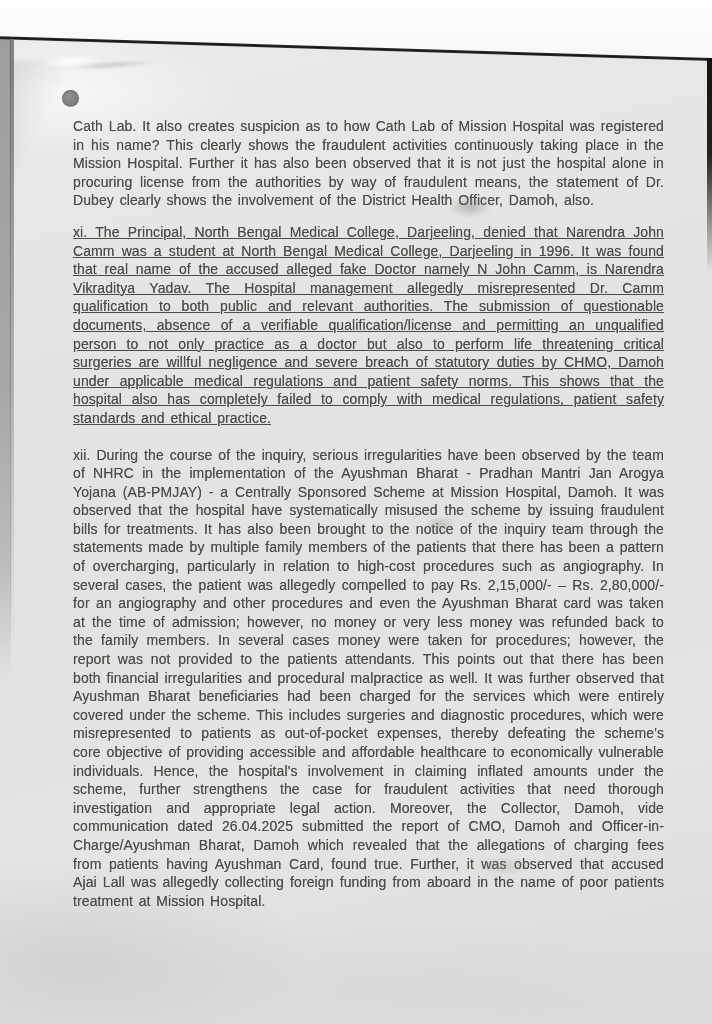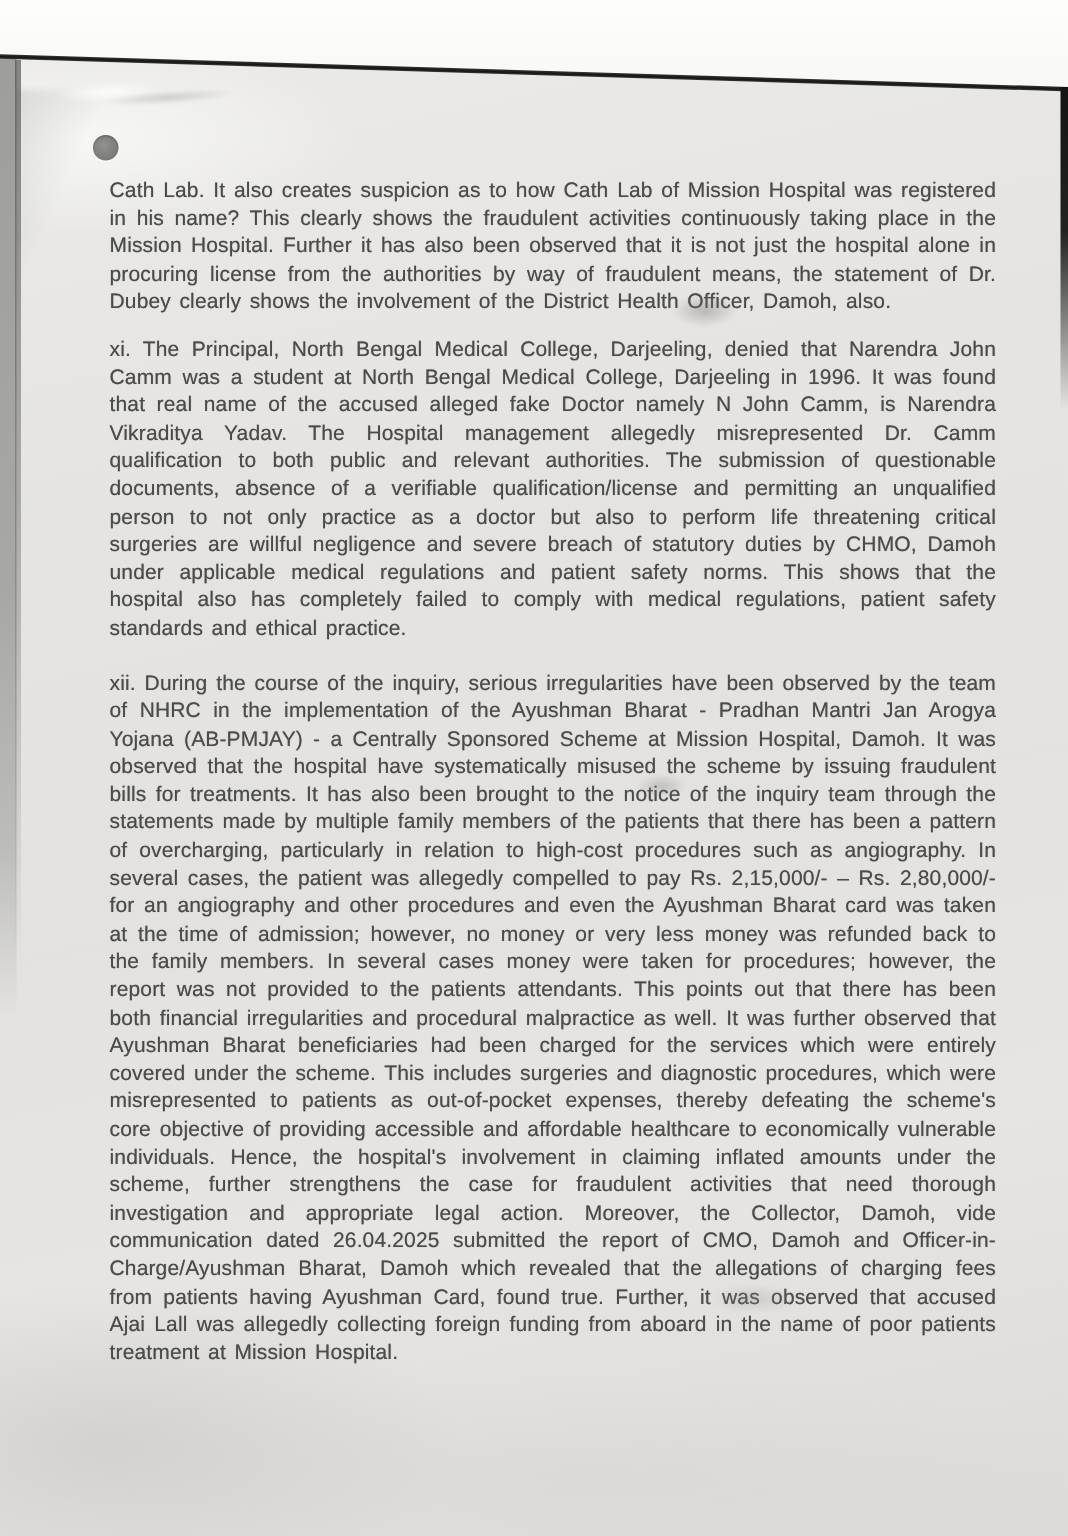--- a/index.html
+++ b/index.html
@@ -82,21 +82,21 @@
   .text-block{
     position:absolute;left:73px;top:117px;width:591px;
     font-size:14px;line-height:18.6px;
     color:#4b4b49;
     text-align:justify;
     word-spacing:0.12em;
     letter-spacing:0.1px;
     text-shadow:0 0 0.5px rgba(86,86,84,0.7);
   }
   .text-block p{margin:0 0 13px 0;}
-  .text-block p.para-xi{margin-bottom:18px;}
+  .text-block p.para-xi{margin-bottom:18px;text-decoration:underline;}
   .text-block p:last-child{margin-bottom:0;}
 </style>
 </head>
 <body>
 
 <div class="top-backing"></div>
 
 <div class="paper">
   <div class="crease-diagonal"></div>
 

